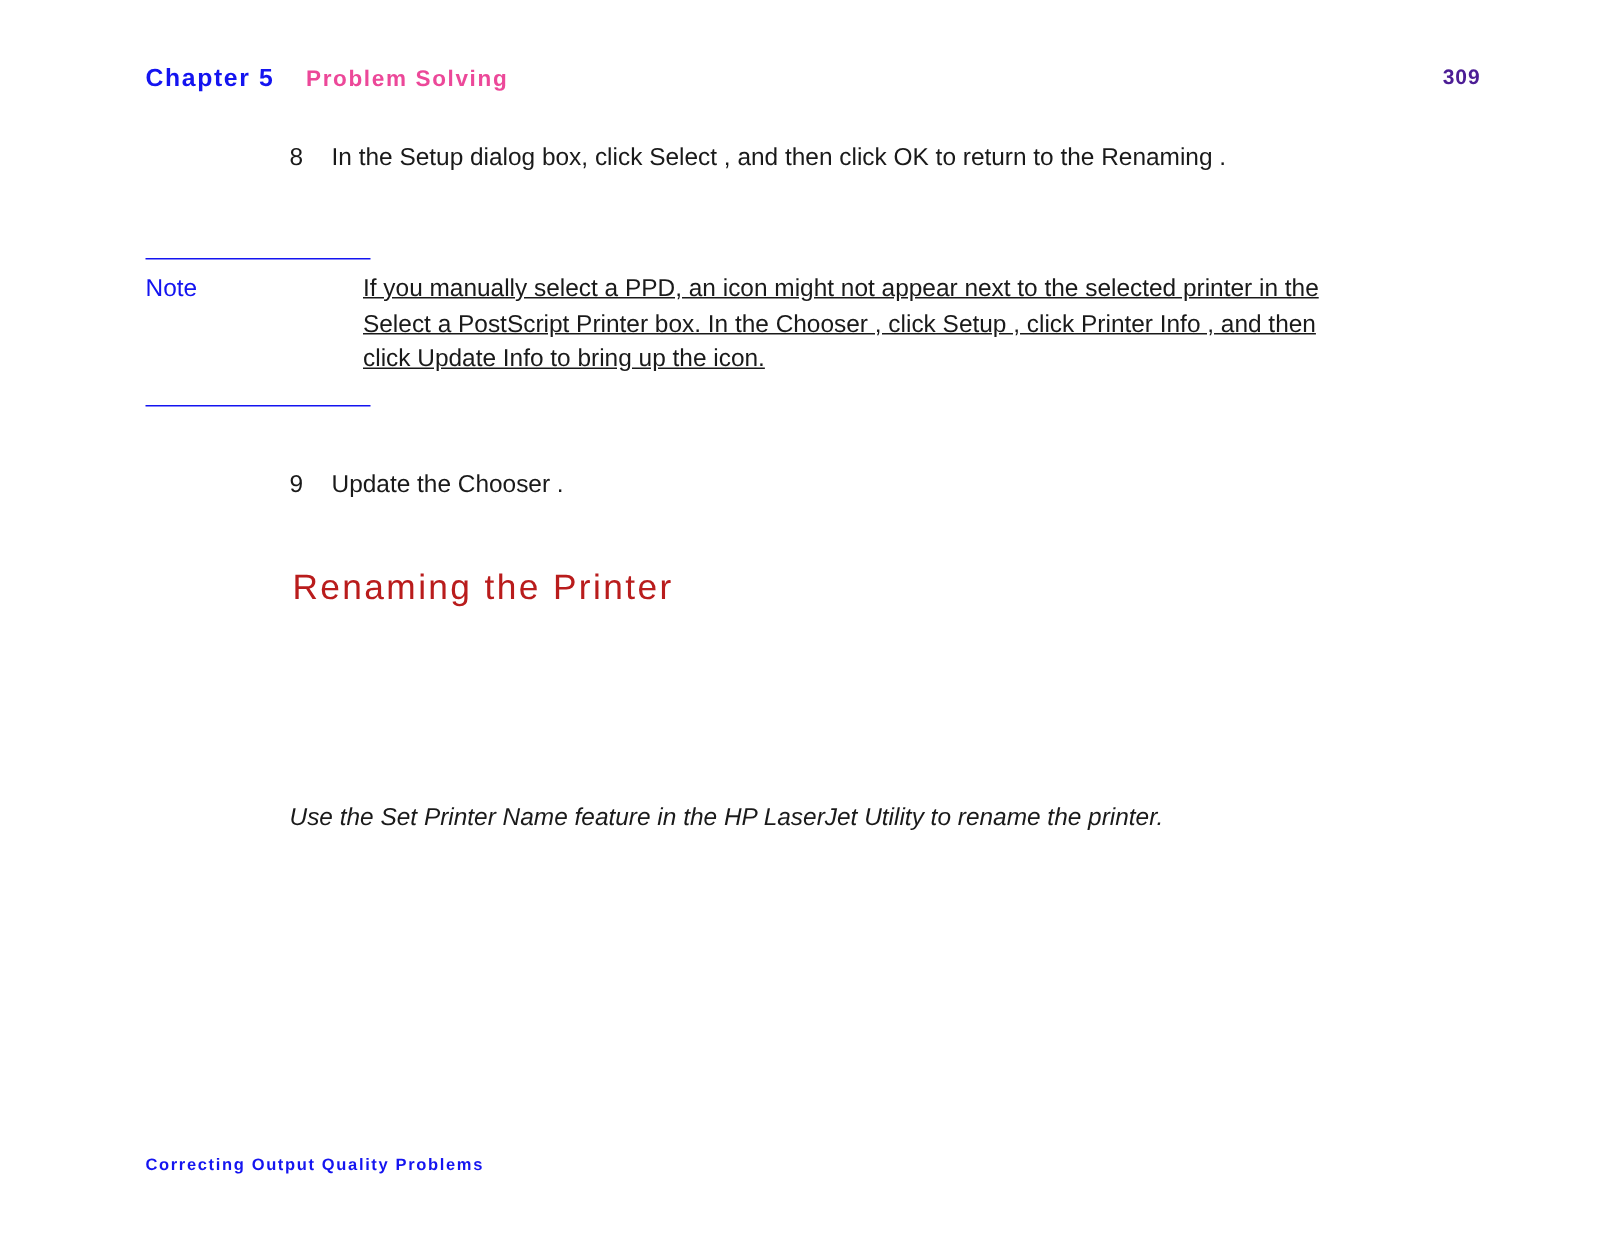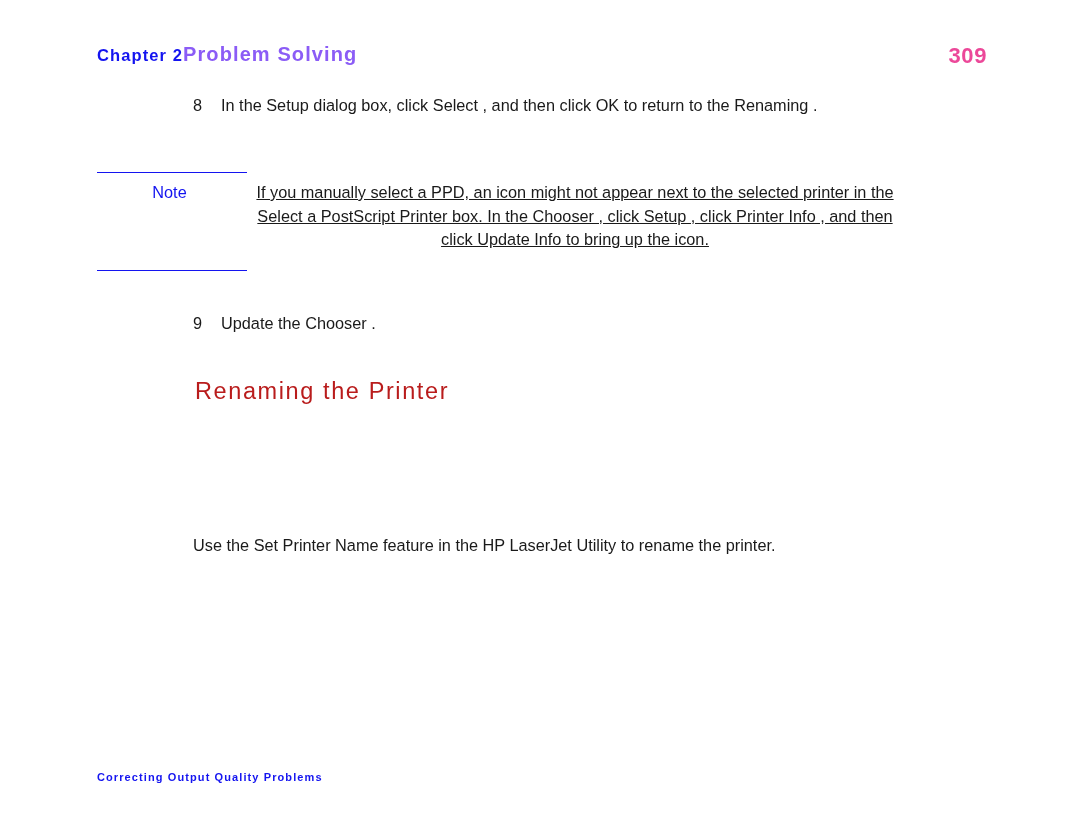--- a/index.html
+++ b/index.html
@@ -37,32 +37,33 @@
     align-items: baseline;
     white-space: nowrap;
   }
   .chapter-label {
     color: #1414f0;
     font-weight: bold;
     font-size: 16.5px;
     letter-spacing: 1.1px;
   }
   .chapter-title {
-    color: #8b5cf6;
-    font-weight: bold;
-    font-size: 20px;
+    color: #ec4899;
+    font-weight: bold;
+    font-size: 15px;
     letter-spacing: 1.1px;
+    margin-left: 21px;
   }
   .page-number {
     position: absolute;
     right: 0;
     top: 0;
-    color: #ec4899;
-    font-weight: bold;
-    font-size: 22px;
+    color: #4c1d95;
+    font-weight: bold;
+    font-size: 14px;
     letter-spacing: 0.6px;
   }
 
   
   .step {
     position: absolute;
     left: 193px;
     width: 715px;
     font-size: 16.3px;
     line-height: 23.5px;
@@ -99,21 +100,20 @@
     position: absolute;
     left: 0;
     top: 98px;
     width: 150px;
   }
   .note-body {
     position: relative;
     display: flex;
     align-items: flex-start;
     padding-top: 8px;
-    text-align: center;
   }
   .note-label {
     color: #1414f0;
     font-size: 16.3px;
     width: 145px;
     flex: 0 0 145px;
     line-height: 23.5px;
   }
   .note-text {
     flex: 1;
@@ -139,21 +139,21 @@
   
   .para {
     position: absolute;
     left: 193px;
     width: 745px;
     font-size: 16.3px;
     line-height: 23.5px;
     color: #1a1a1a;
   }
   #para-1 { top: 425px; }
-  #para-2 { top: 518px; }
+  #para-2 { top: 518px; font-style: italic; }
 
   
   .footer {
     position: absolute;
     left: 97px;
     top: 771px;
     color: #1414f0;
     font-weight: bold;
     font-size: 11px;
     letter-spacing: 1.1px;
@@ -168,21 +168,21 @@
     height: 834px;
   }
 </style>
 </head>
 <body>
 
 <div class="page">
 
   <div class="header">
     <div class="header-left">
-      <span class="chapter-label">Chapter 2</span>
+      <span class="chapter-label">Chapter 5</span>
       <span class="chapter-title">Problem Solving</span>
     </div>
     <span class="page-number">309</span>
   </div>
 
   <div class="step" id="step-8">
     <span class="num">8</span>
     <span class="txt">In the Setup  dialog box, click Select , and then click OK to return to the Renaming .</span>
   </div>
 

